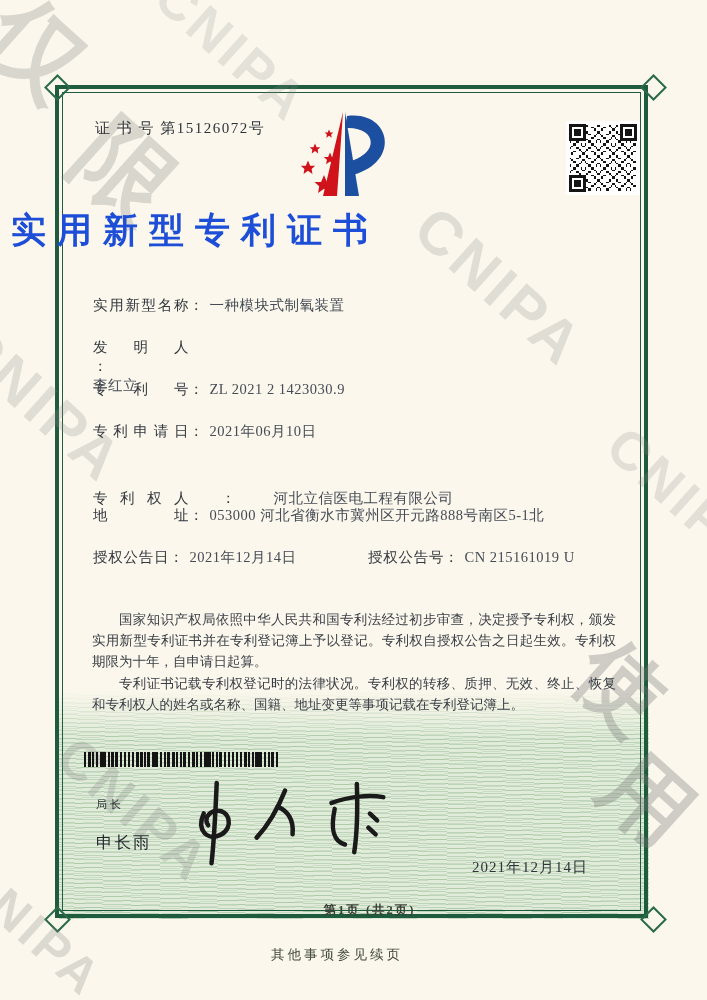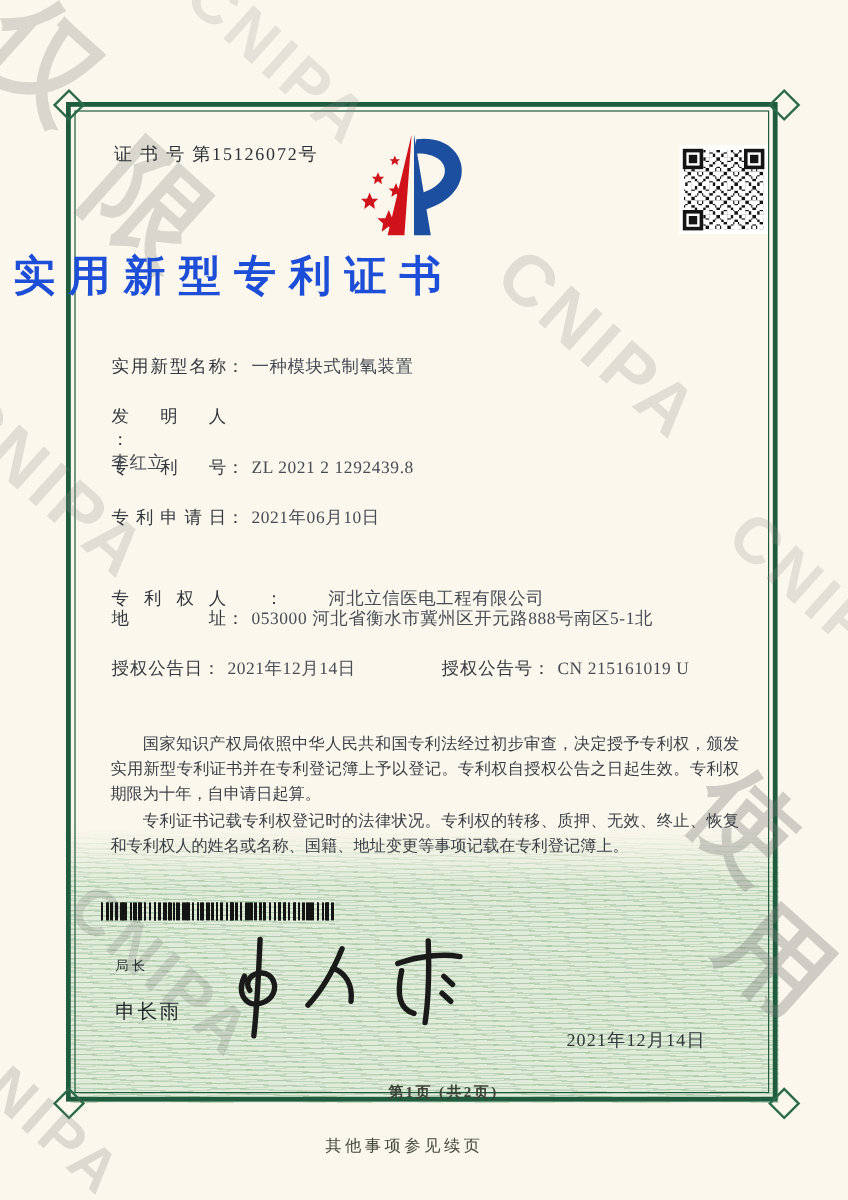--- a/index.html
+++ b/index.html
@@ -154,21 +154,21 @@
       <span class="fvalue">一种模块式制氧装置</span>
   </div>
   <div class="field f2">
     <span class="flabel">发明人</span>
       <span class="colon">：</span>
       <span class="fvalue">李红立</span>
   </div>
   <div class="field f3">
     <span class="flabel">专利号</span>
       <span class="colon">：</span>
-      <span class="fvalue">ZL 2021 2 1292439.8</span>
+      <span class="fvalue">ZL 2021 2 1423030.9</span>
   </div>
   <div class="field f4">
     <span class="flabel">专利申请日</span>
       <span class="colon">：</span>
       <span class="fvalue">2021年06月10日</span>
   </div>
   <div class="field f5">
     <span class="flabel">专利权人</span>
       <span class="colon">：</span>
       <span class="fvalue">河北立信医电工程有限公司</span>

